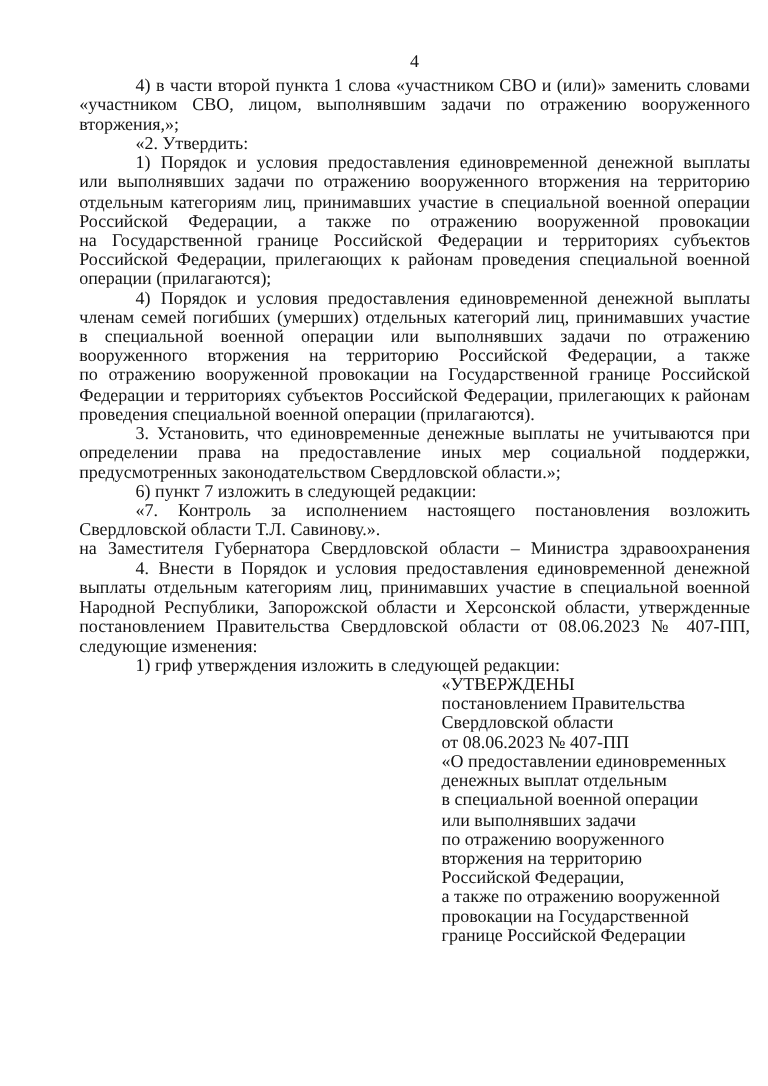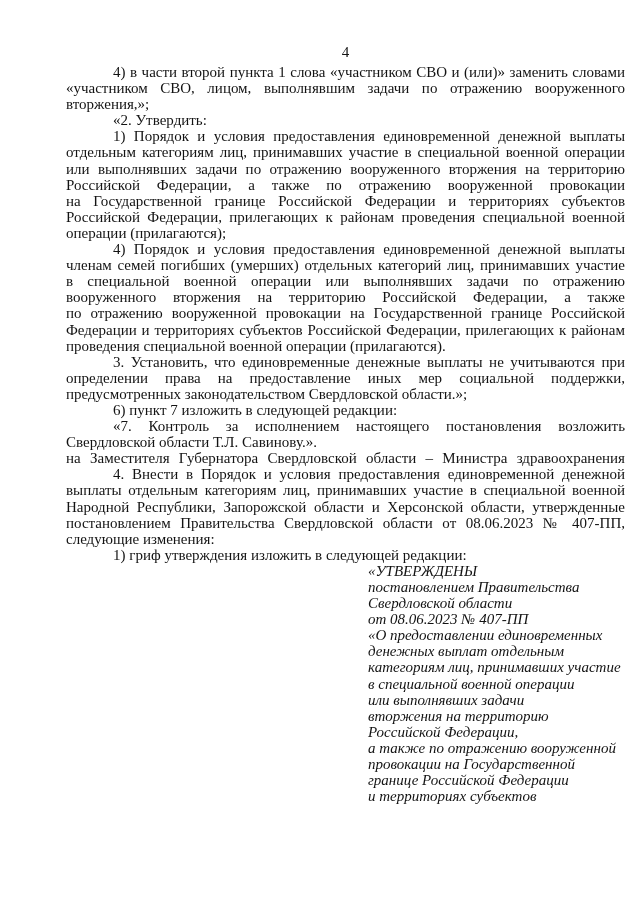--- a/index.html
+++ b/index.html
@@ -30,42 +30,41 @@
   
   .jl {
     text-align:justify;
     text-align-last:justify;
     font-family:Liberation Serif, serif;
   }
   
   .ind { text-indent:47px; }
   .approval {
     margin-left:302px;
-    font-style:italic;
   }
   .approval .ln {
     text-align:left;
     line-height:16.1px;
     height:16.1px;
   }
 </style>
 </head>
 <body>
 
 <div class="page">
   <div class="doc">
     <div class="pagenum">4</div>
     <div>
         <div class="ln ind jl">4) в части второй пункта 1 слова «участником СВО и (или)» заменить словами</div>
         <div class="ln jl">«участником СВО, лицом, выполнявшим задачи по отражению вооруженного</div>
         <div class="ln">вторжения,»;</div>
         <div class="ln ind">«2. Утвердить:</div>
         <div class="ln ind jl">1) Порядок и условия предоставления единовременной денежной выплаты</div>
+        <div class="ln jl">или выполнявших задачи по отражению вооруженного вторжения на территорию</div>
         <div class="ln jl">отдельным категориям лиц, принимавших участие в специальной военной операции</div>
-        <div class="ln jl">или выполнявших задачи по отражению вооруженного вторжения на территорию</div>
         <div class="ln jl">Российской Федерации, а также по отражению вооруженной провокации</div>
         <div class="ln jl">на Государственной границе Российской Федерации и территориях субъектов</div>
         <div class="ln jl">Российской Федерации, прилегающих к районам проведения специальной военной</div>
         <div class="ln">операции (прилагаются);</div>
         <div class="ln ind jl">4) Порядок и условия предоставления единовременной денежной выплаты</div>
         <div class="ln jl">членам семей погибших (умерших) отдельных категорий лиц, принимавших участие</div>
         <div class="ln jl">в специальной военной операции или выполнявших задачи по отражению</div>
         <div class="ln jl">вооруженного вторжения на территорию Российской Федерации, а также</div>
         <div class="ln jl">по отражению вооруженной провокации на Государственной границе Российской</div>
         <div class="ln jl">Федерации и территориях субъектов Российской Федерации, прилегающих к районам</div>
@@ -84,24 +83,23 @@
         <div class="ln">следующие изменения:</div>
         <div class="ln ind">1) гриф утверждения изложить в следующей редакции:</div>
       </div>
     <div class="approval">
         <div class="ln">«УТВЕРЖДЕНЫ</div>
         <div class="ln">постановлением Правительства</div>
         <div class="ln">Свердловской области</div>
         <div class="ln">от 08.06.2023 № 407-ПП</div>
         <div class="ln">«О предоставлении единовременных</div>
         <div class="ln">денежных выплат отдельным</div>
-        <div class="ln">категориям лиц, принимавших участие</div>
         <div class="ln">в специальной военной операции</div>
         <div class="ln">или выполнявших задачи</div>
+        <div class="ln">по отражению вооруженного</div>
         <div class="ln">вторжения на территорию</div>
         <div class="ln">Российской Федерации,</div>
         <div class="ln">а также по отражению вооруженной</div>
         <div class="ln">провокации на Государственной</div>
         <div class="ln">границе Российской Федерации</div>
-        <div class="ln">и территориях субъектов</div>
       </div>
   </div>
 </div>
 
 </body></html>

